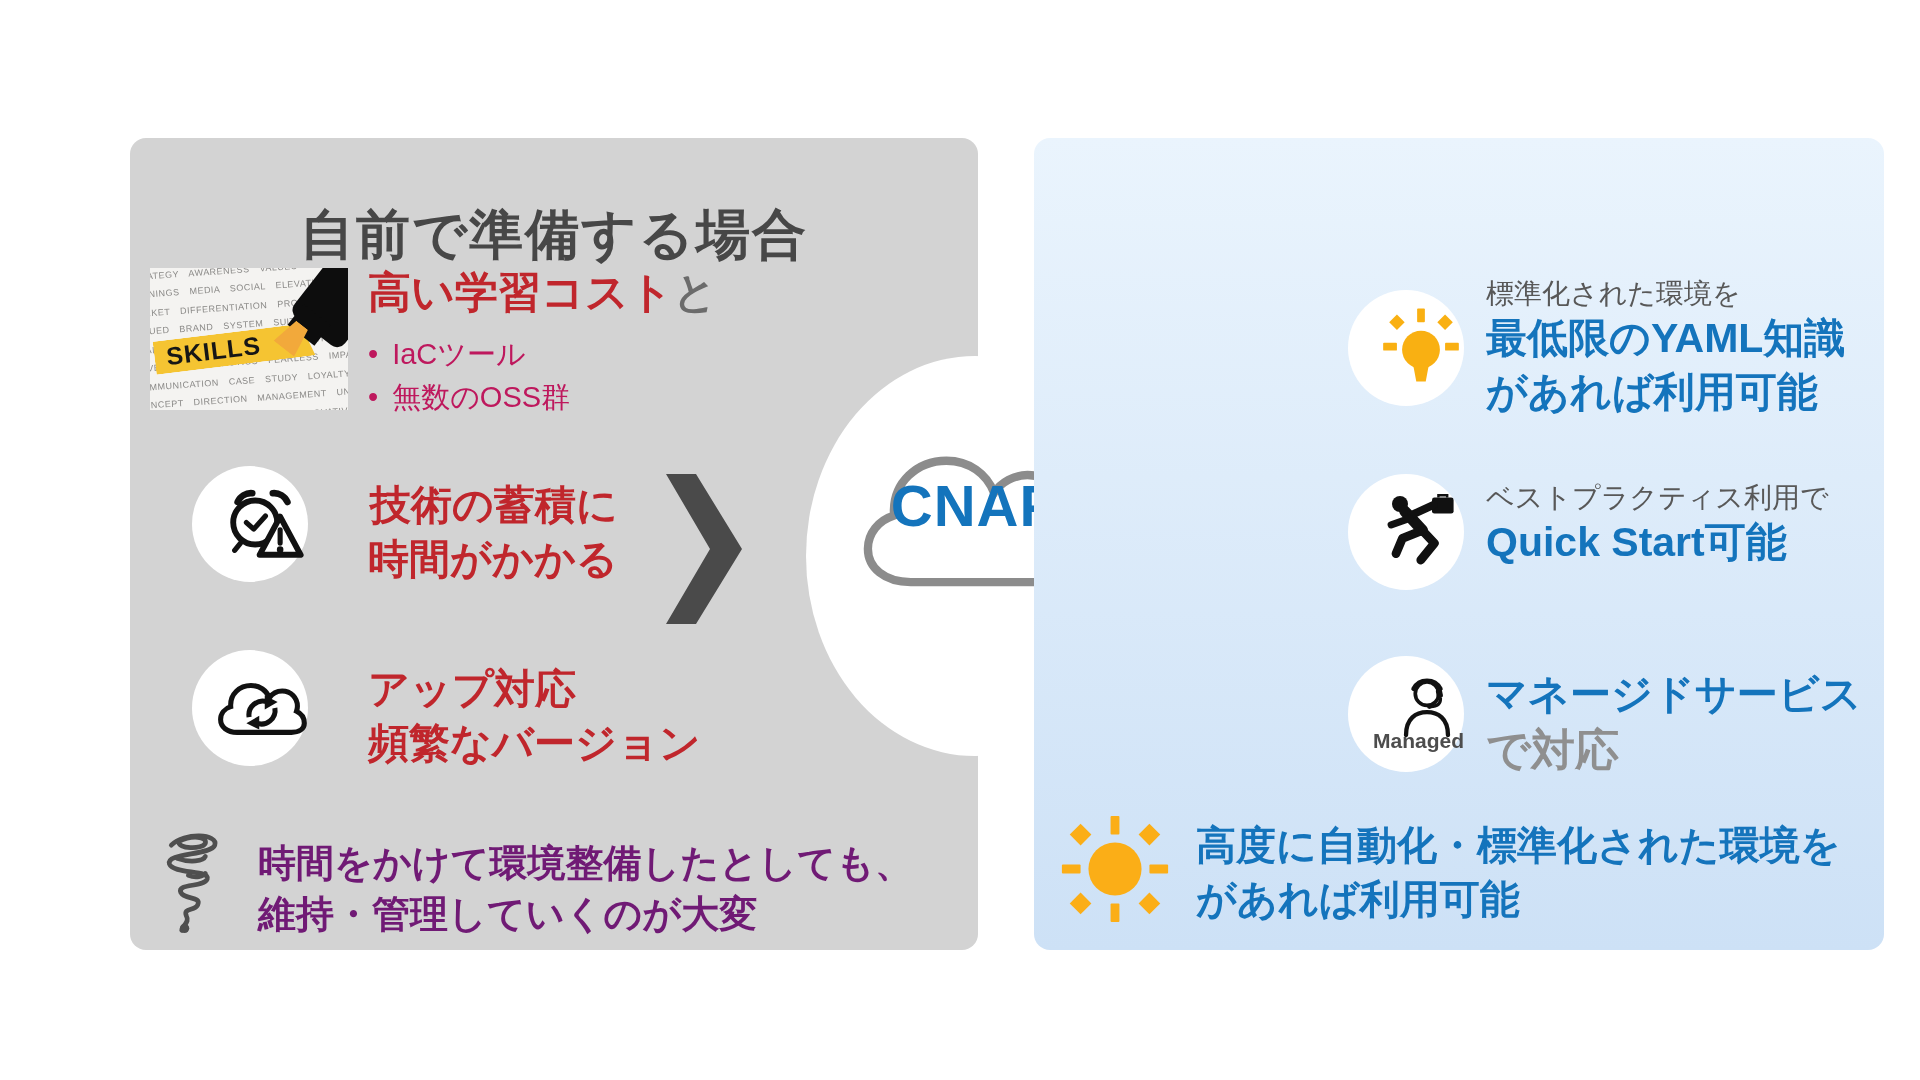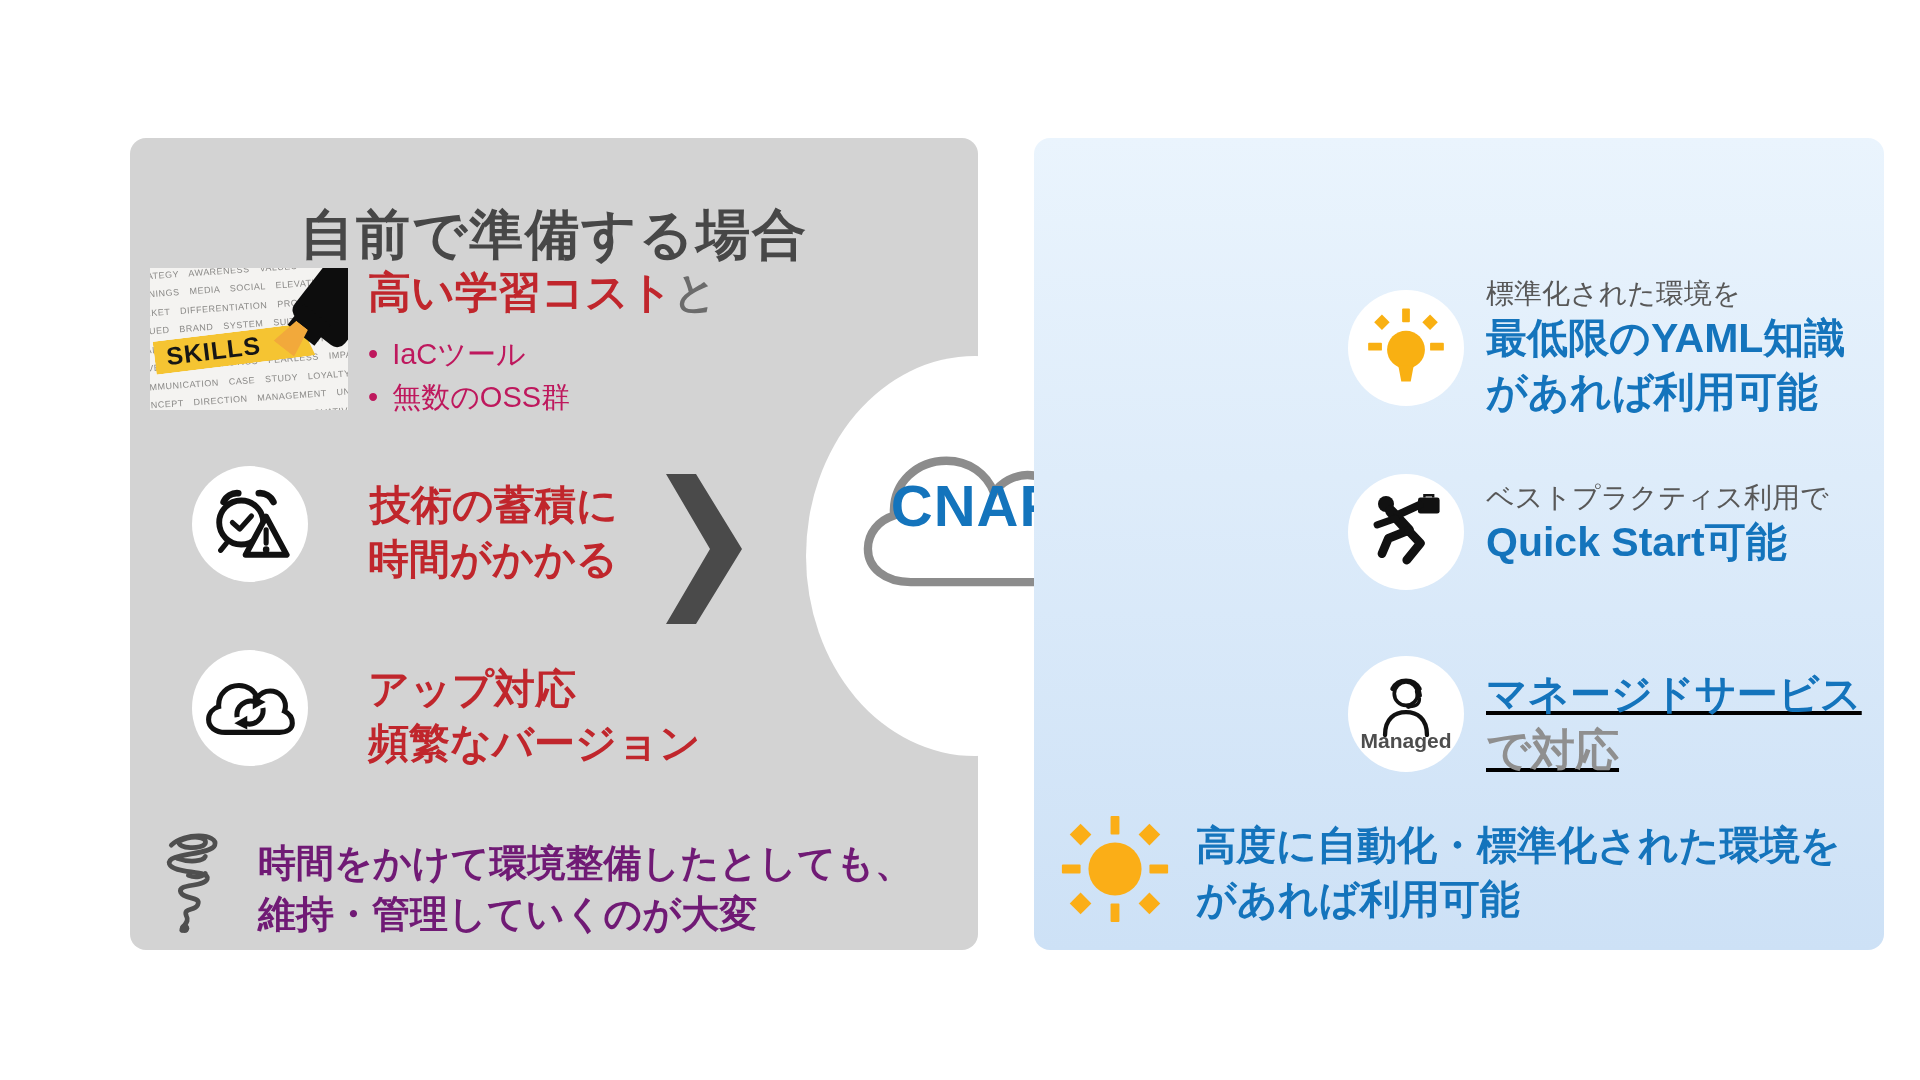--- a/index.html
+++ b/index.html
@@ -25,21 +25,21 @@
   .highlight span{font-size:25px;font-weight:800;color:#161616;letter-spacing:1px;}
   .marker-body{position:absolute;right:-34px;top:-42px;width:64px;height:118px;background:#0d0d0d;
     border-radius:10px;transform:rotate(38deg);}
   .marker-neck{position:absolute;right:22px;top:44px;width:34px;height:26px;background:#0d0d0d;
     transform:rotate(38deg);}
   .marker-tip{position:absolute;right:42px;top:54px;width:26px;height:30px;background:#F2A93B;
     transform:rotate(38deg);clip-path:polygon(22% 0,78% 0,100% 100%,0 100%);}
 
   
   .circle{position:absolute;width:116px;height:116px;border-radius:50%;background:#ffffff;
-    display:flex;align-items:center;justify-content:center;flex-direction:column;}
+    display:flex;align-items:flex-end;justify-content:center;flex-direction:column;}
   .red-lines{position:absolute;color:#C0262C;font-weight:800;font-size:41px;line-height:1.32;}
   .gray-suffix{color:#6b6b6b;}
   .bullets{margin-top:12px;font-size:29px;font-weight:400;color:#be185d;line-height:1.5;}
   .bullets .dot{margin-right:14px;}
   .left-footer-text{position:absolute;left:128px;top:700px;font-size:38px;font-weight:800;
     color:#701a75;line-height:1.35;}
   .tornado{position:absolute;left:26px;top:692px;}
 
   .blue-item{position:absolute;left:452px;}
   .blue-item .small{font-size:28px;color:#585858;line-height:1.3;}
@@ -188,21 +188,21 @@
       <svg width="74" height="62" viewBox="0 0 120 100">
         <circle cx="60" cy="30" r="19" fill="none" stroke="#111" stroke-width="6"></circle>
         <path d="M38,22 A25,25 0 0 1 82,22" fill="none" stroke="#111" stroke-width="7" stroke-linecap="round"></path>
         <rect x="75" y="22" width="10" height="15" rx="4" fill="#111" transform="rotate(-12 80 29)"></rect>
         <path d="M82,38 Q82,51 66,51" fill="none" stroke="#111" stroke-width="5" stroke-linecap="round"></path>
         <circle cx="64" cy="51" r="4" fill="#111"></circle>
         <path d="M26,97 C26,70 42,60 60,60 C78,60 94,70 94,97" fill="none" stroke="#111" stroke-width="7" stroke-linecap="round"></path>
       </svg>
       <div class="managed-label">Managed</div>
     </div>
-    <div class="blue-item" style="top:530px;text-decoration:underline;">
+    <div class="blue-item" style="top:530px;">
       <div class="big">マネージドサービス</div>
       <div class="big-gray">で対応</div>
     </div>
 
     <div class="sun-wrap">
       <svg width="118" height="118" viewBox="0 0 120 120">
         <g fill="#FBAE17">
           <circle cx="60" cy="60" r="27"></circle>
           <rect x="55.5" y="6" width="9" height="19" rx="1"></rect>
           <rect x="55.5" y="95" width="9" height="19" rx="1"></rect>

